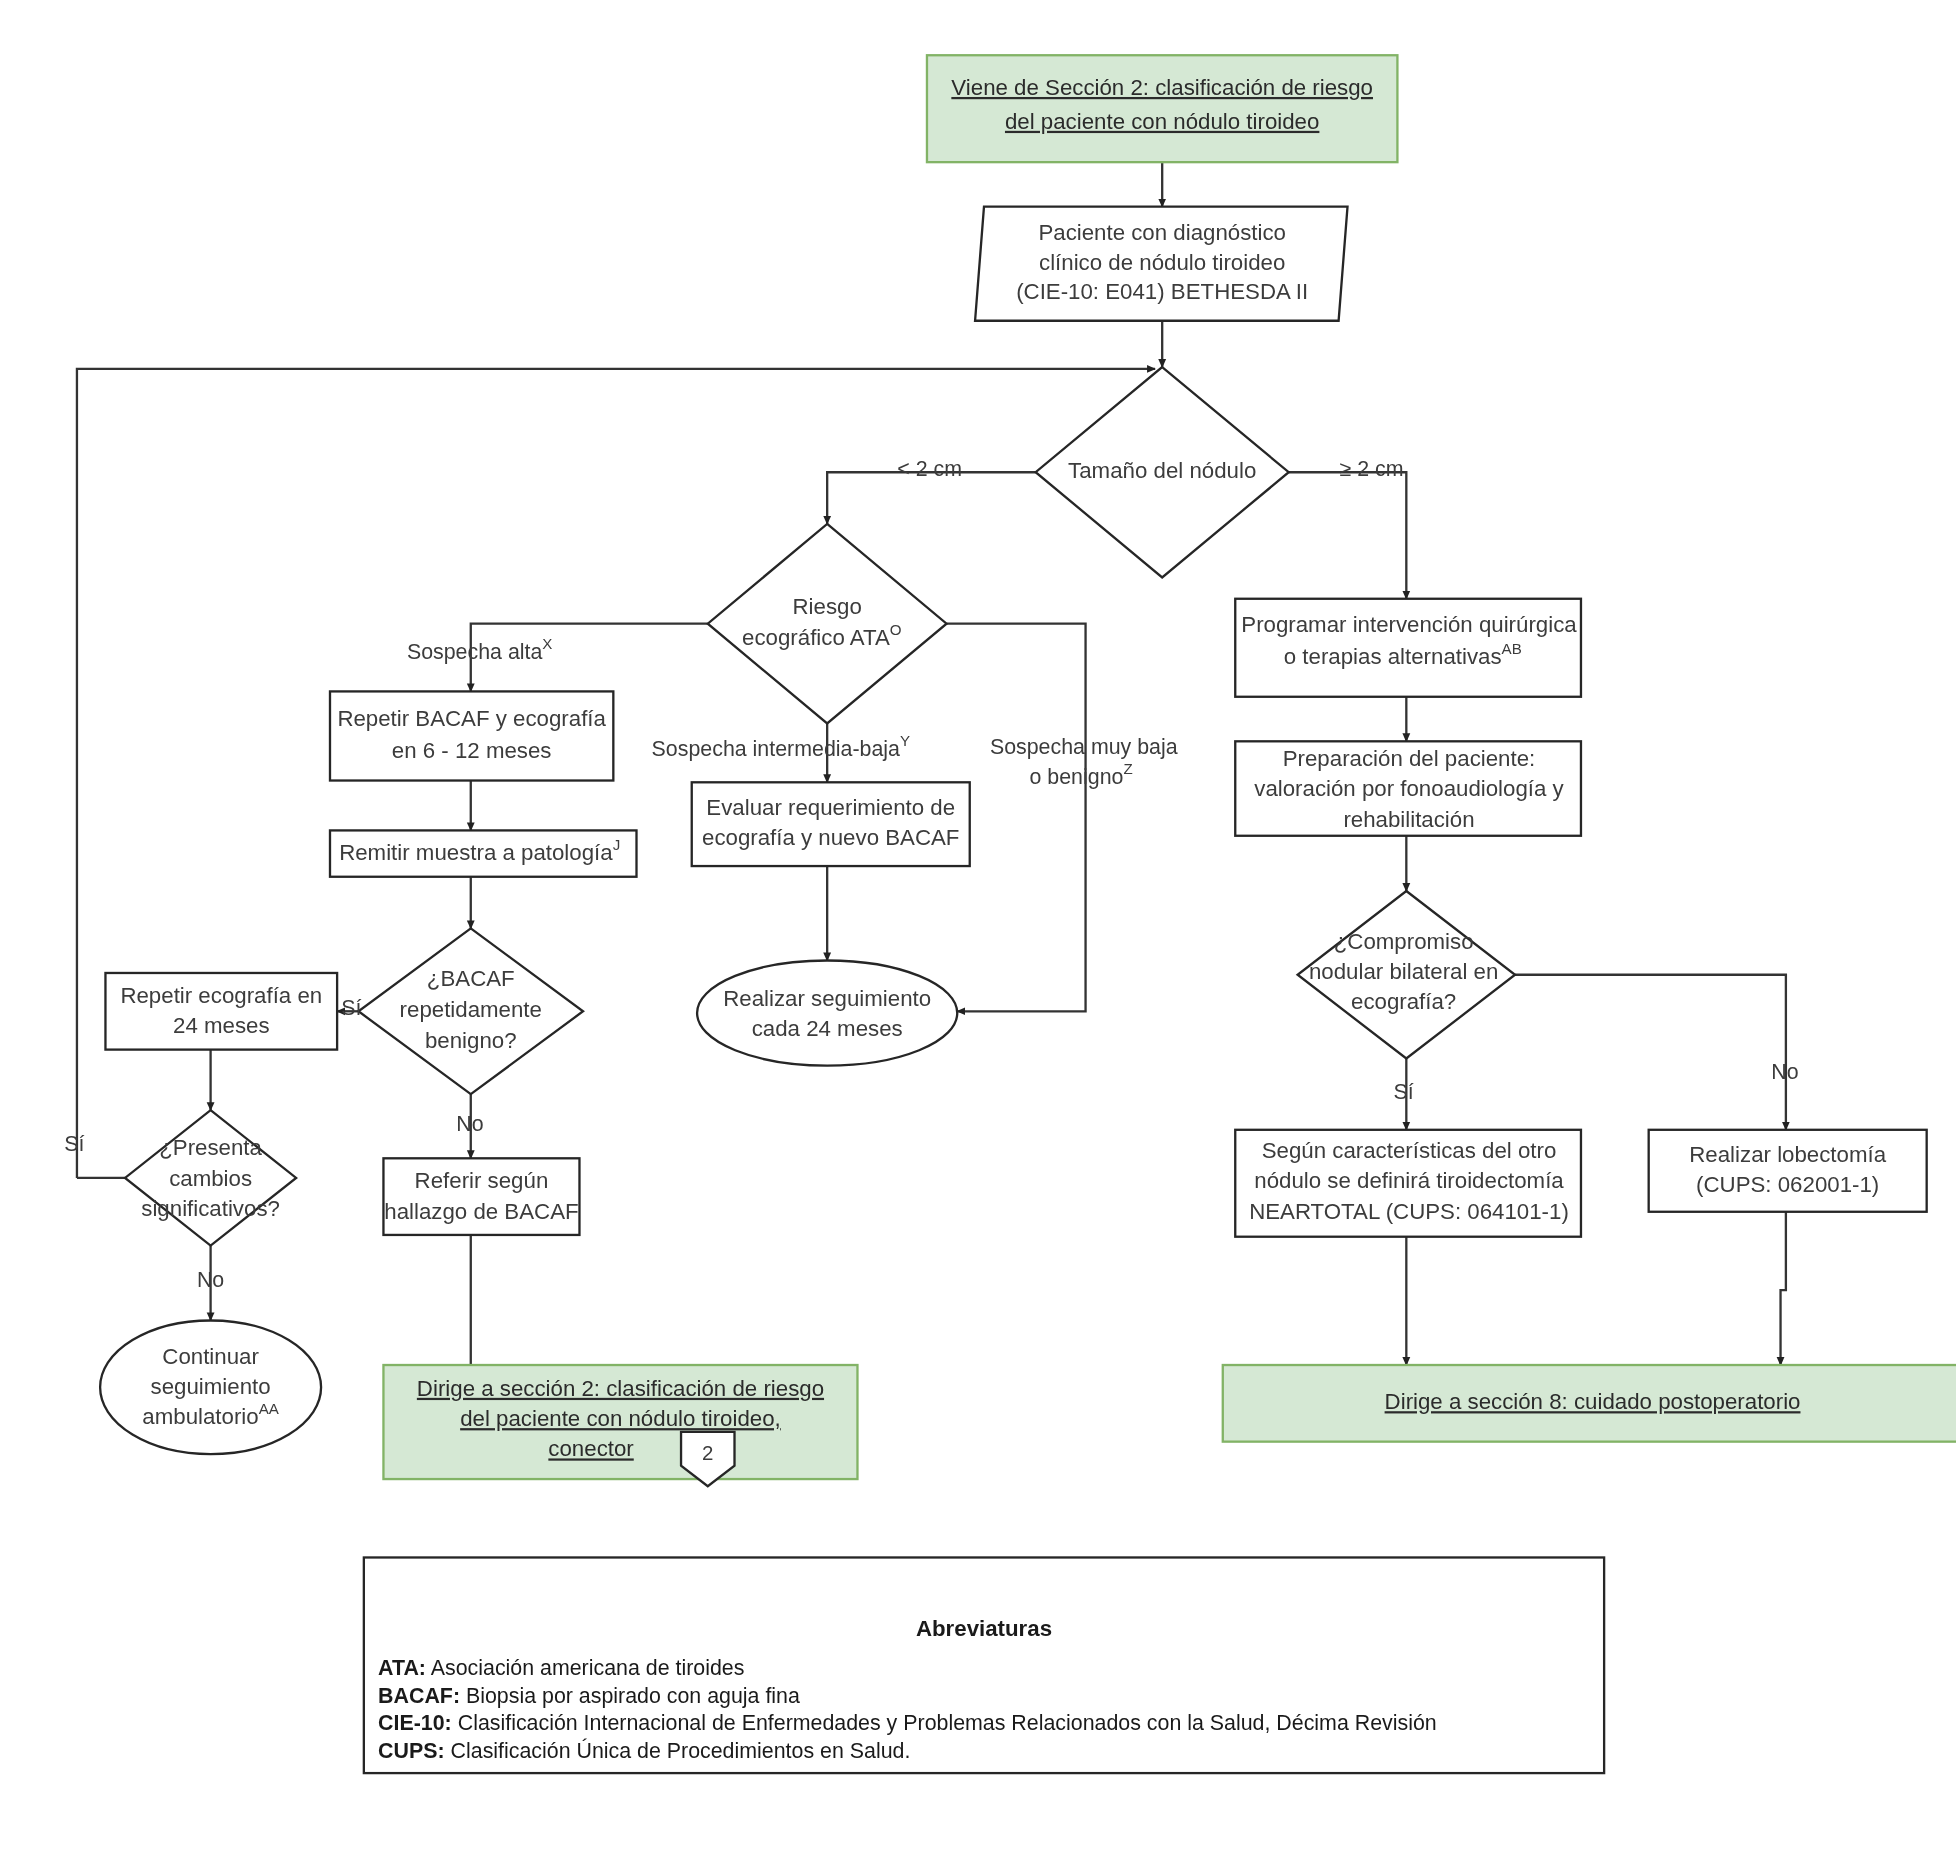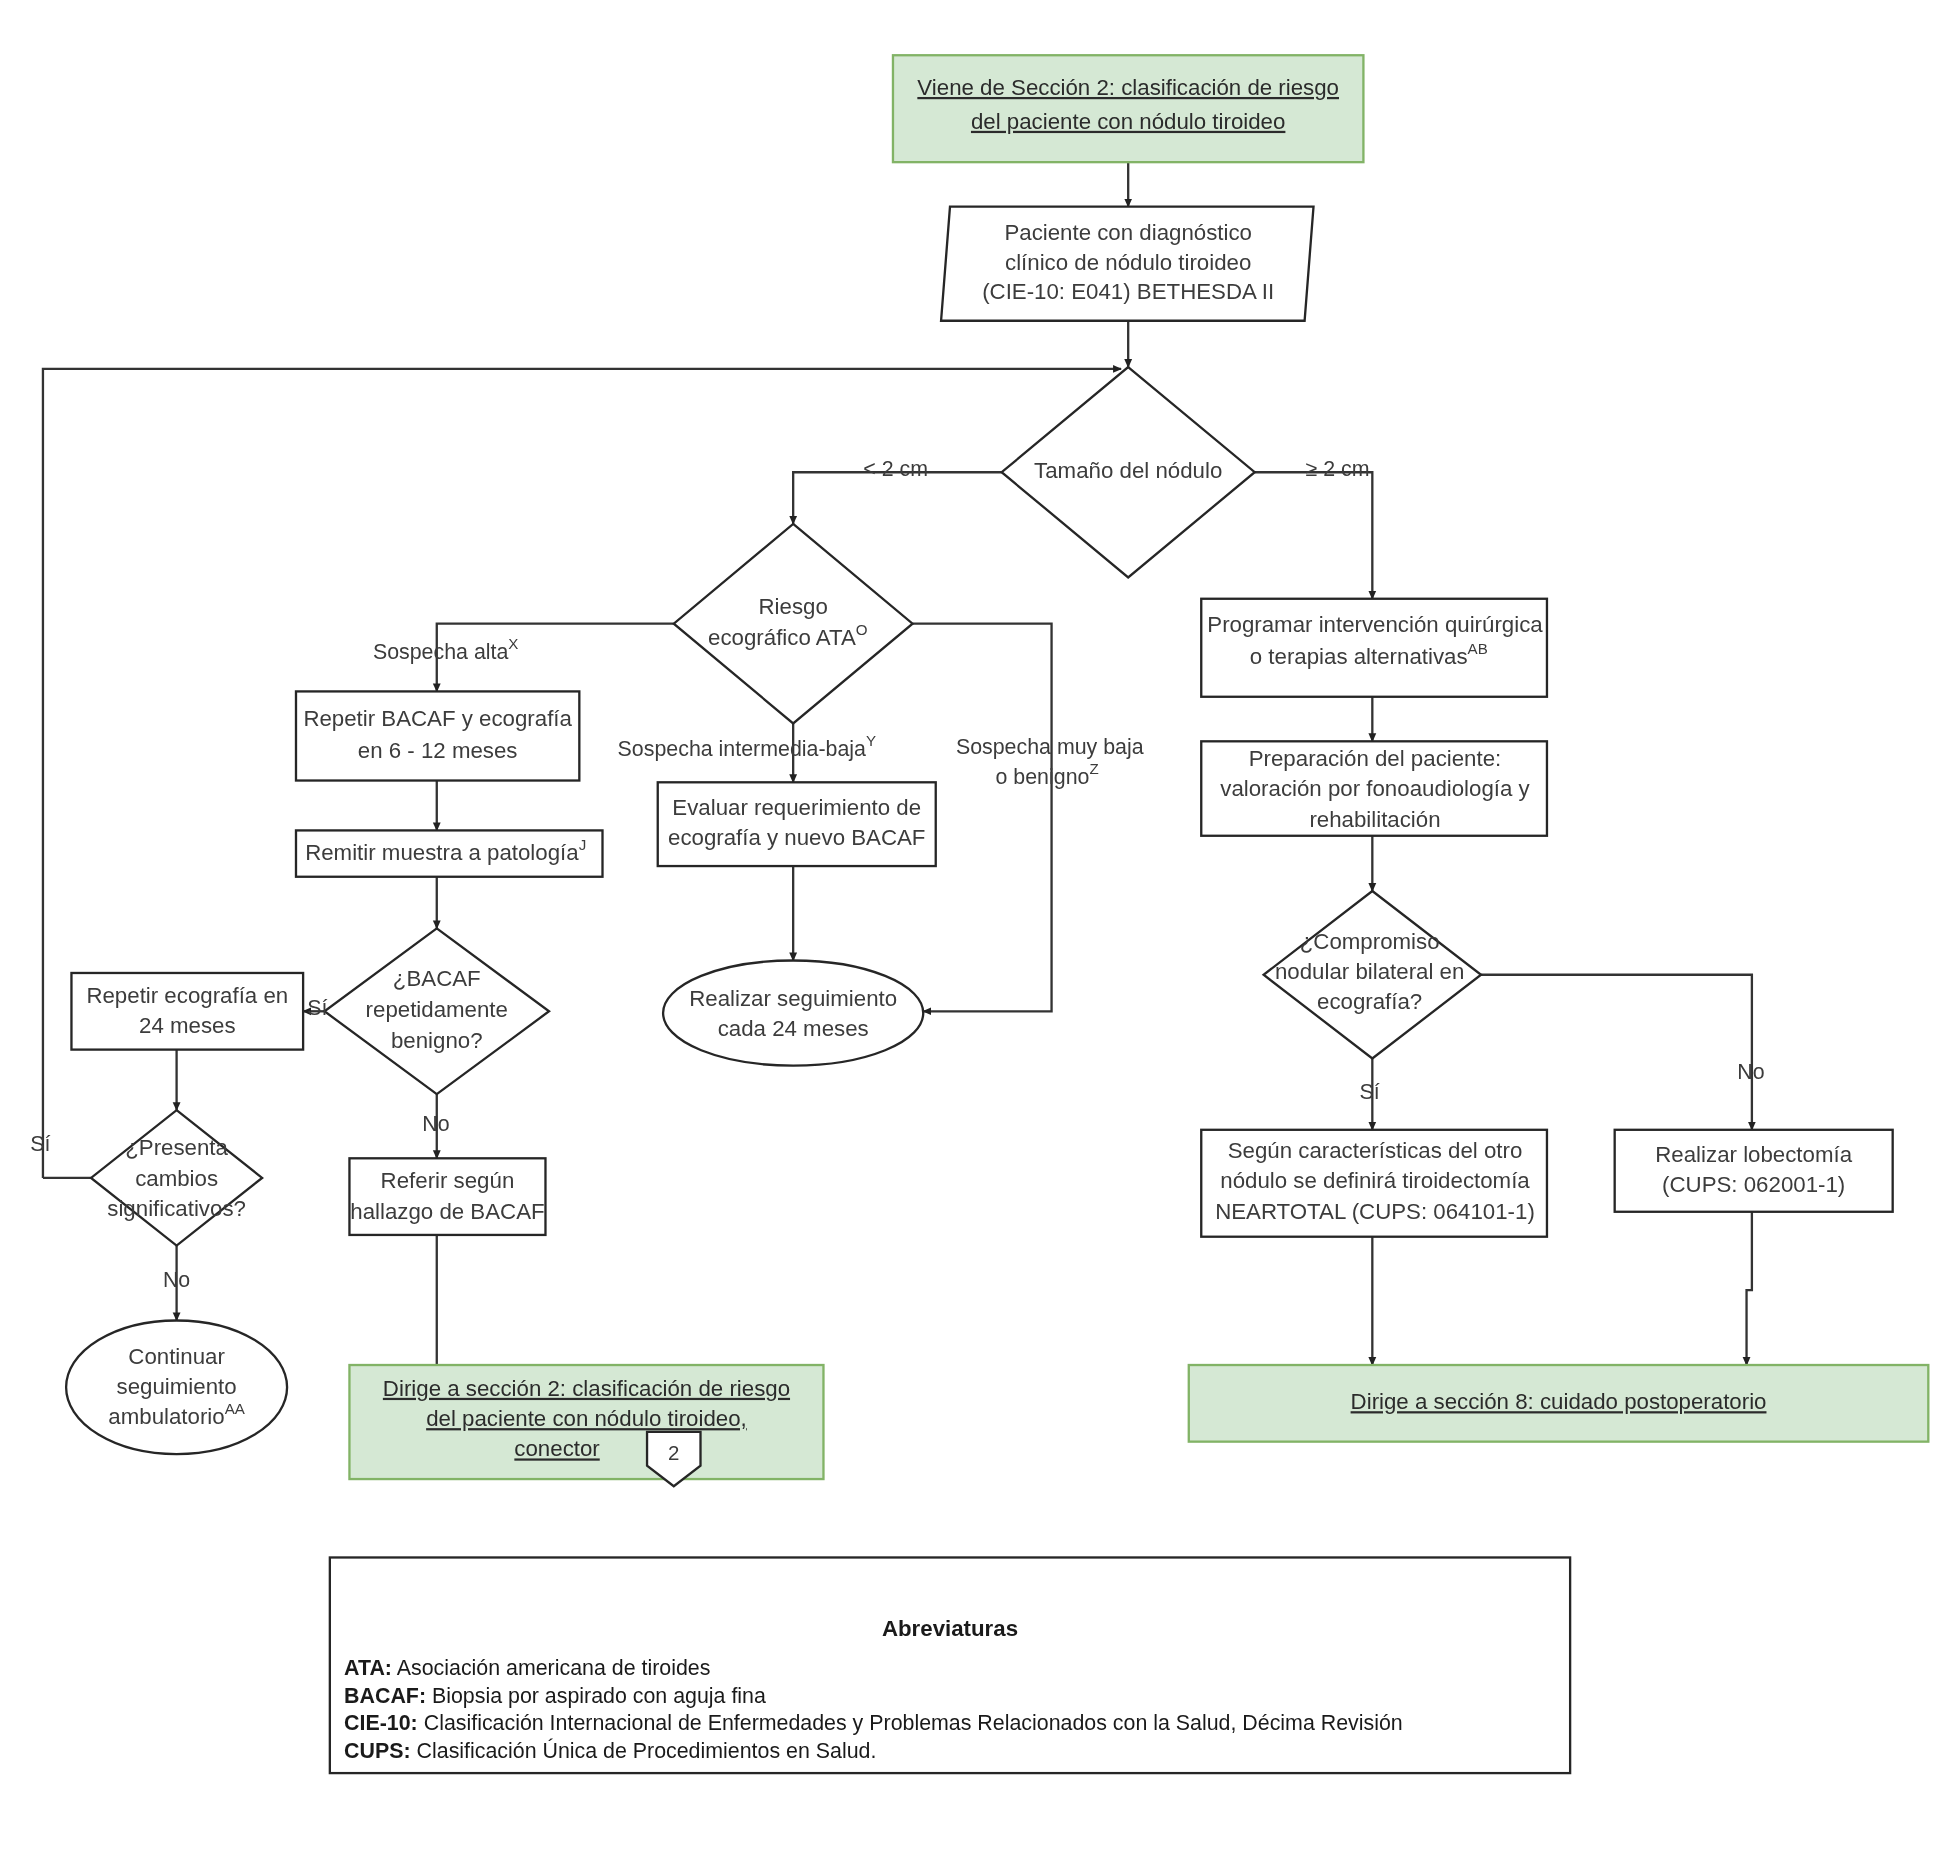--- a/index.html
+++ b/index.html
@@ -10,20 +10,21 @@
   body {
     width: 1957px;
     height: 1872px;
     font-family: "Liberation Sans", sans-serif;
     overflow: hidden;
   }
   #flow-root {
     position: relative;
     width: 1887px;
     height: 1872px;
+    margin-left: 34px;
   }
   svg#flow-svg {
     position: absolute;
     top: 0;
     left: 0;
     width: 1957px;
     height: 1872px;
   }
   .shape-stroke {
     fill: #ffffff;

